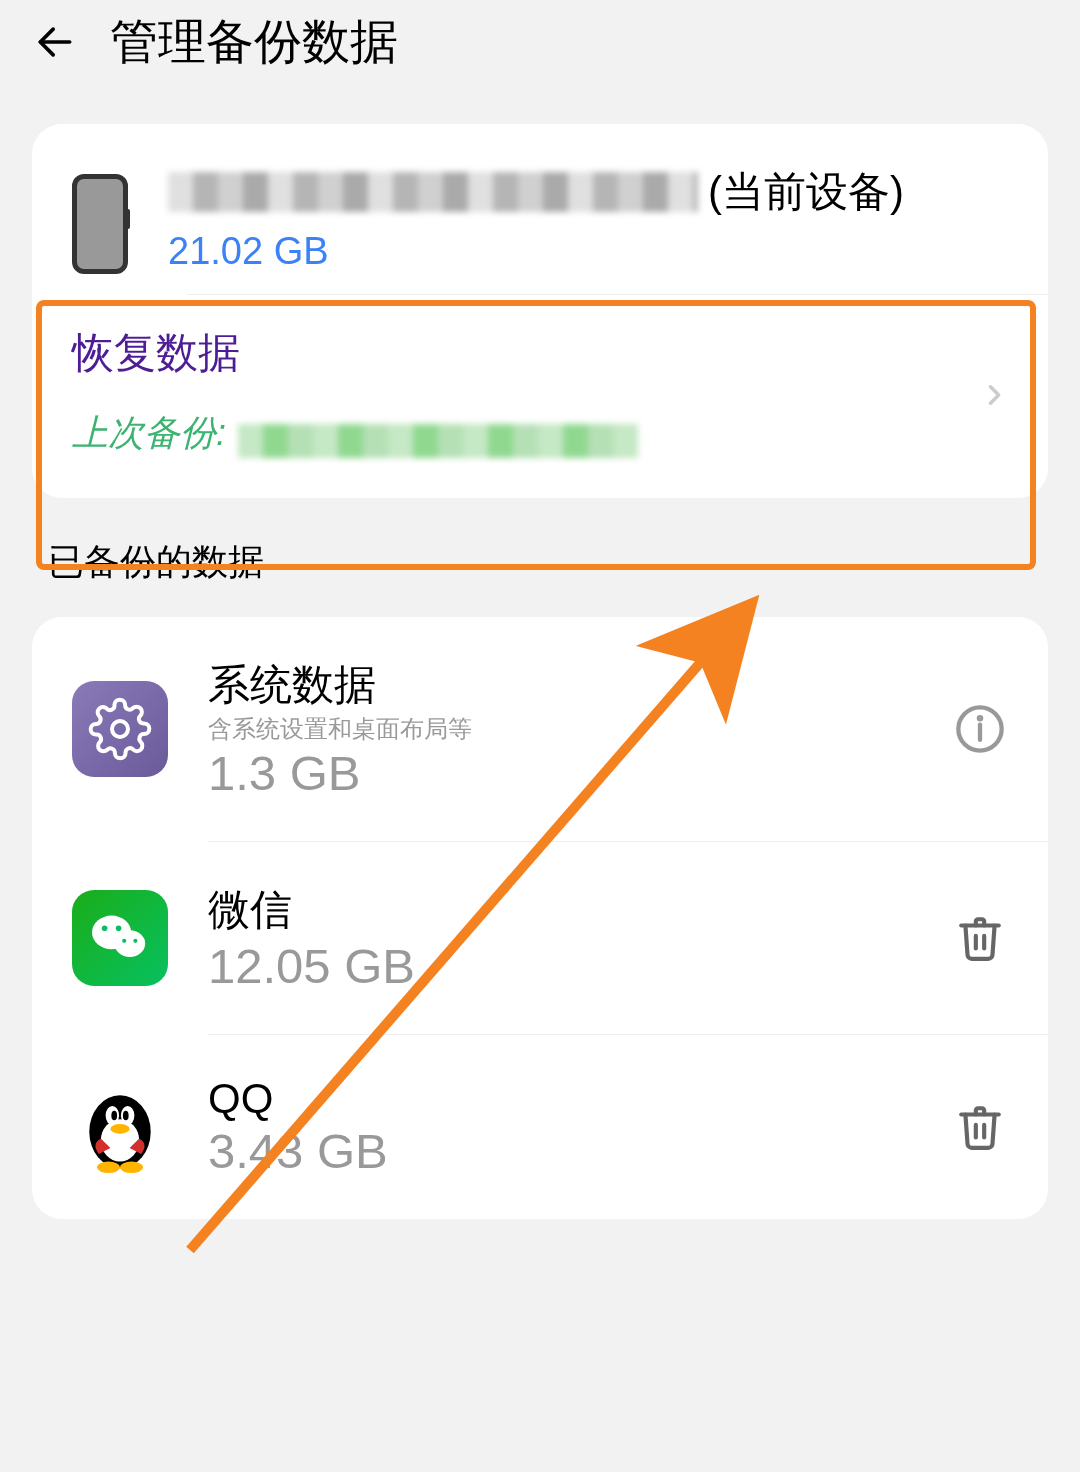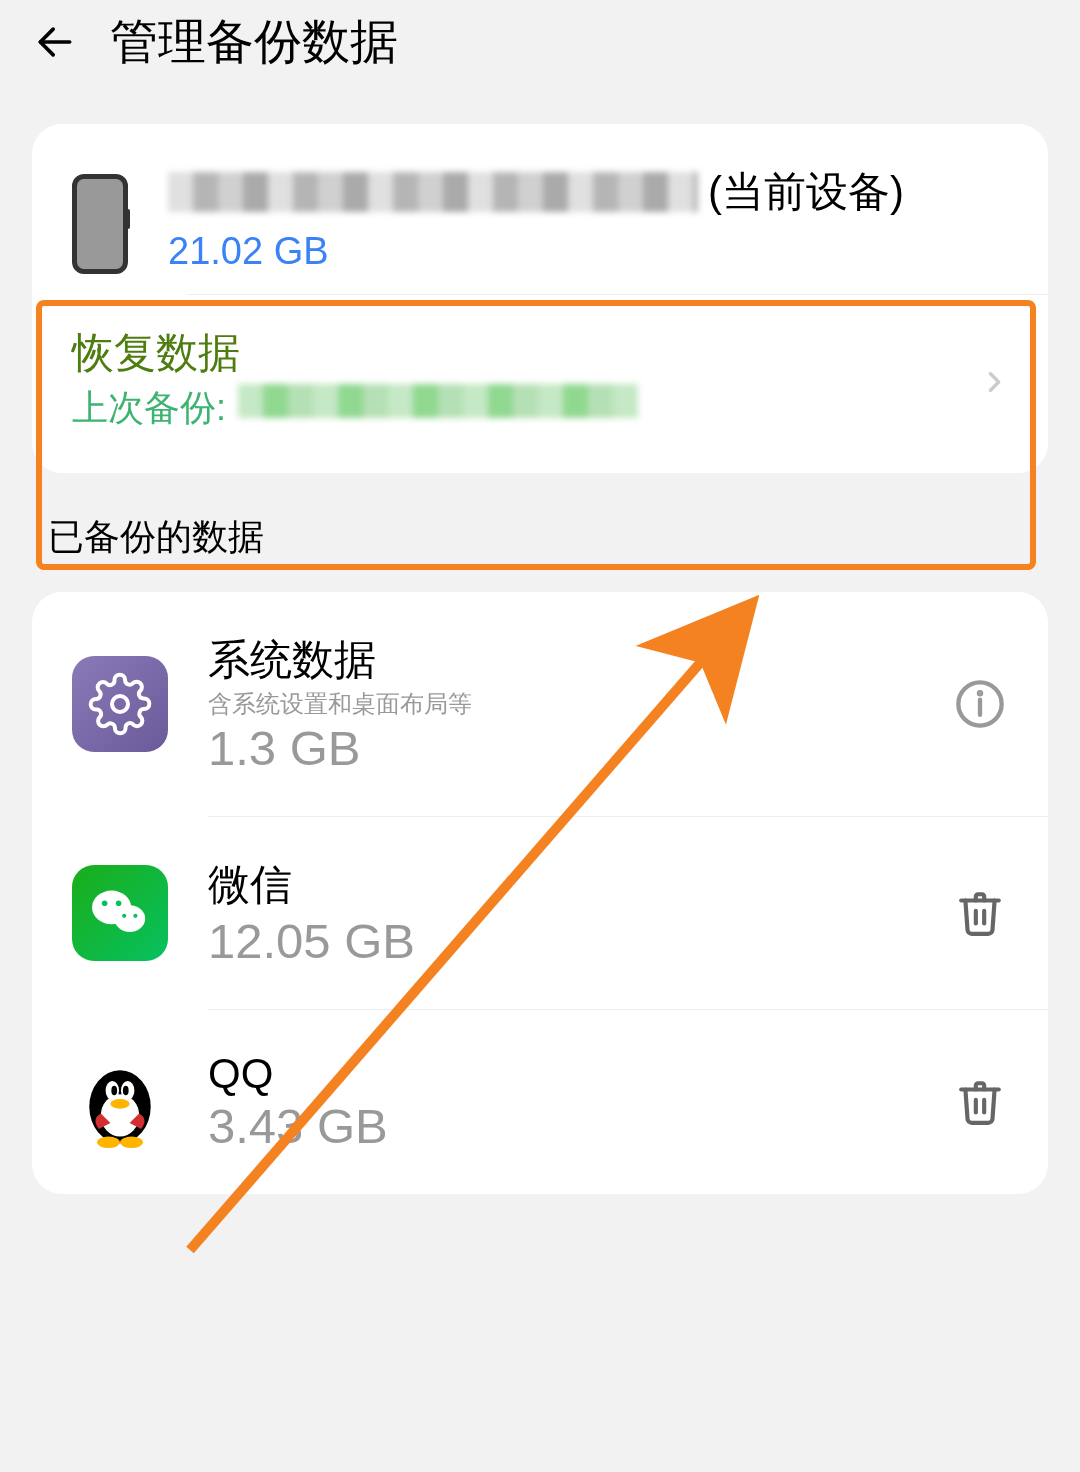--- a/index.html
+++ b/index.html
@@ -91,31 +91,32 @@
       height: 1px;
       background: #eee;
       margin-left: 155px;
     }
     .restore-row {
       padding: 30px 40px 40px 0;
       position: relative;
     }
     .restore-title {
       font-size: 42px;
-      color: #4d7c0f;
-      margin-bottom: 3px;
+      color: #4c1d95;
+      margin-bottom: 28px;
       margin-left: 40px;
     }
     .restore-sub {
       font-size: 36px;
       color: #3cb371;
       display: flex;
-      align-items: flex-start;
+      align-items: flex-end;
       gap: 12px;
       margin-left: 40px;
+      font-style: italic;
     }
     .restore-sub .censor-strip {
       height: 34px;
       background: repeating-linear-gradient(90deg, #c5e8c5 0, #c5e8c5 25px, #90d890 25px, #90d890 50px, #b5e0b5 50px, #b5e0b5 75px);
     }
     .chevron {
       position: absolute;
       right: 40px;
       top: 50%;
       transform: translateY(-50%);

